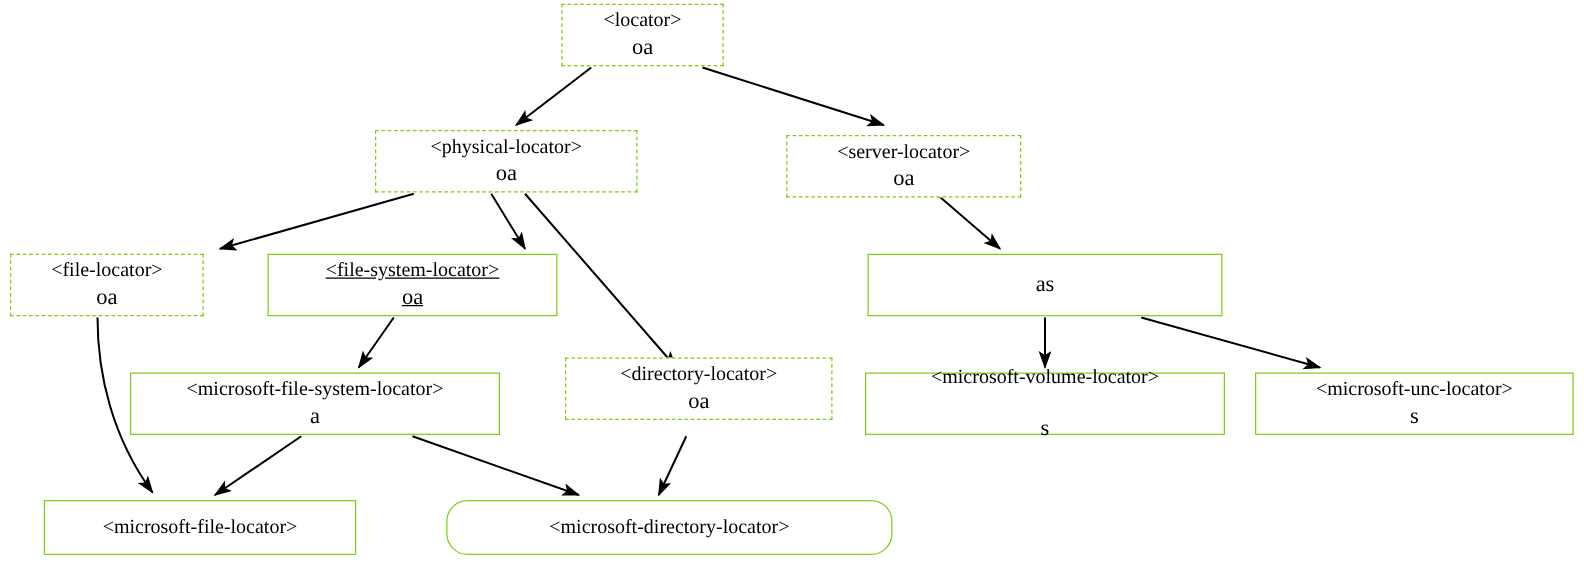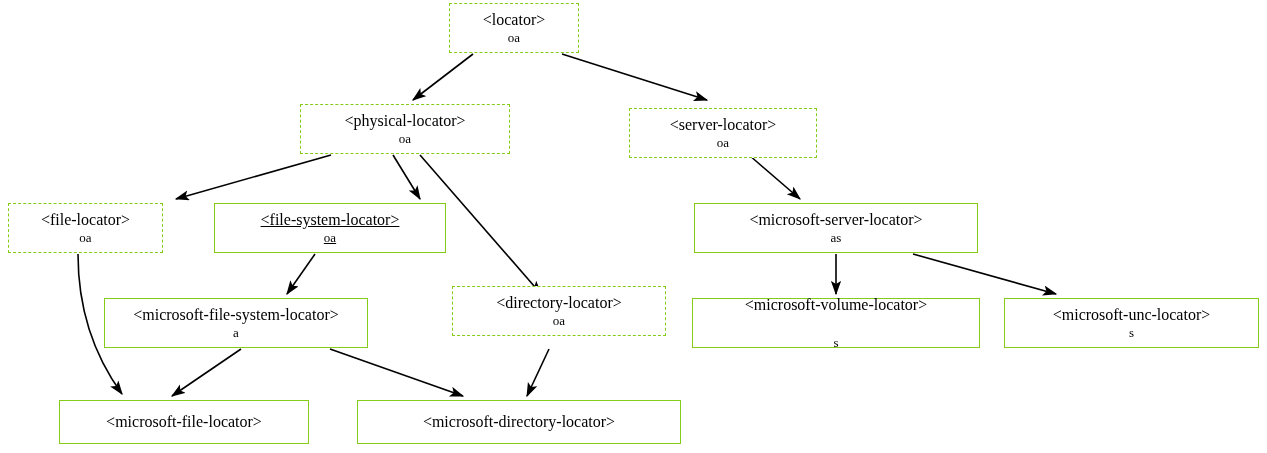--- a/index.html
+++ b/index.html
@@ -42,21 +42,21 @@
   }
   .node.solid {
     border-style: solid;
     border-width: 1px;
   }
   .node-title {
     font-size: 16px;
     white-space: nowrap;
   }
   .node-sub {
-    font-size: 13px;
+    font-size: 18px;
     white-space: nowrap;
   }
 </style>
 </head>
 <body>
 
 <div id="diagram-root">
 
   <svg id="edge-layer" viewBox="0 0 1267 453" width="1267" height="453" xmlns="http://www.w3.org/2000/svg">
     <defs>
@@ -96,40 +96,39 @@
       </div>
       <div class="node dashed" style="left: 8px; top: 203px; width: 155px; height: 50px;">
         <div class="node-title">&lt;file-locator&gt;</div>
         <div class="node-sub">oa</div>
       </div>
       <div class="node solid" style="left: 214px; top: 203px; width: 232px; height: 50px; text-decoration: underline;">
         <div class="node-title">&lt;file-system-locator&gt;</div>
         <div class="node-sub">oa</div>
       </div>
       <div class="node solid" style="left: 694px; top: 203px; width: 284px; height: 50px;">
-        <div class="node-title">&lt;microsoft-server-locator&gt;</div>
         <div class="node-sub">as</div>
       </div>
-      <div class="node solid" style="left: 104px; top: 298px; width: 264px; height: 50px;">
+      <div class="node solid" style="left: 104px; top: 298px; width: 296px; height: 50px;">
         <div class="node-title">&lt;microsoft-file-system-locator&gt;</div>
         <div class="node-sub">a</div>
       </div>
       <div class="node dashed" style="left: 452px; top: 286px; width: 214px; height: 50px;">
         <div class="node-title">&lt;directory-locator&gt;</div>
         <div class="node-sub">oa</div>
       </div>
       <div class="node solid" style="left: 692px; top: 298px; width: 288px; height: 50px; gap: 20px;">
         <div class="node-title">&lt;microsoft-volume-locator&gt;</div>
         <div class="node-sub">s</div>
       </div>
       <div class="node solid" style="left: 1004px; top: 298px; width: 255px; height: 50px;">
         <div class="node-title">&lt;microsoft-unc-locator&gt;</div>
         <div class="node-sub">s</div>
       </div>
-      <div class="node solid" style="left: 35px; top: 400px; width: 250px; height: 44px; margin-left: 24px;">
+      <div class="node solid" style="left: 35px; top: 400px; width: 250px; height: 44px;">
         <div class="node-title">&lt;microsoft-file-locator&gt;</div>
       </div>
-      <div class="node solid" style="left: 357px; top: 400px; width: 324px; height: 44px;">
+      <div class="node solid" style="left: 357px; top: 400px; width: 357px; height: 44px; border-radius: 17px;">
         <div class="node-title">&lt;microsoft-directory-locator&gt;</div>
       </div>
     </div>
 
 </div>
 
 </body></html>

